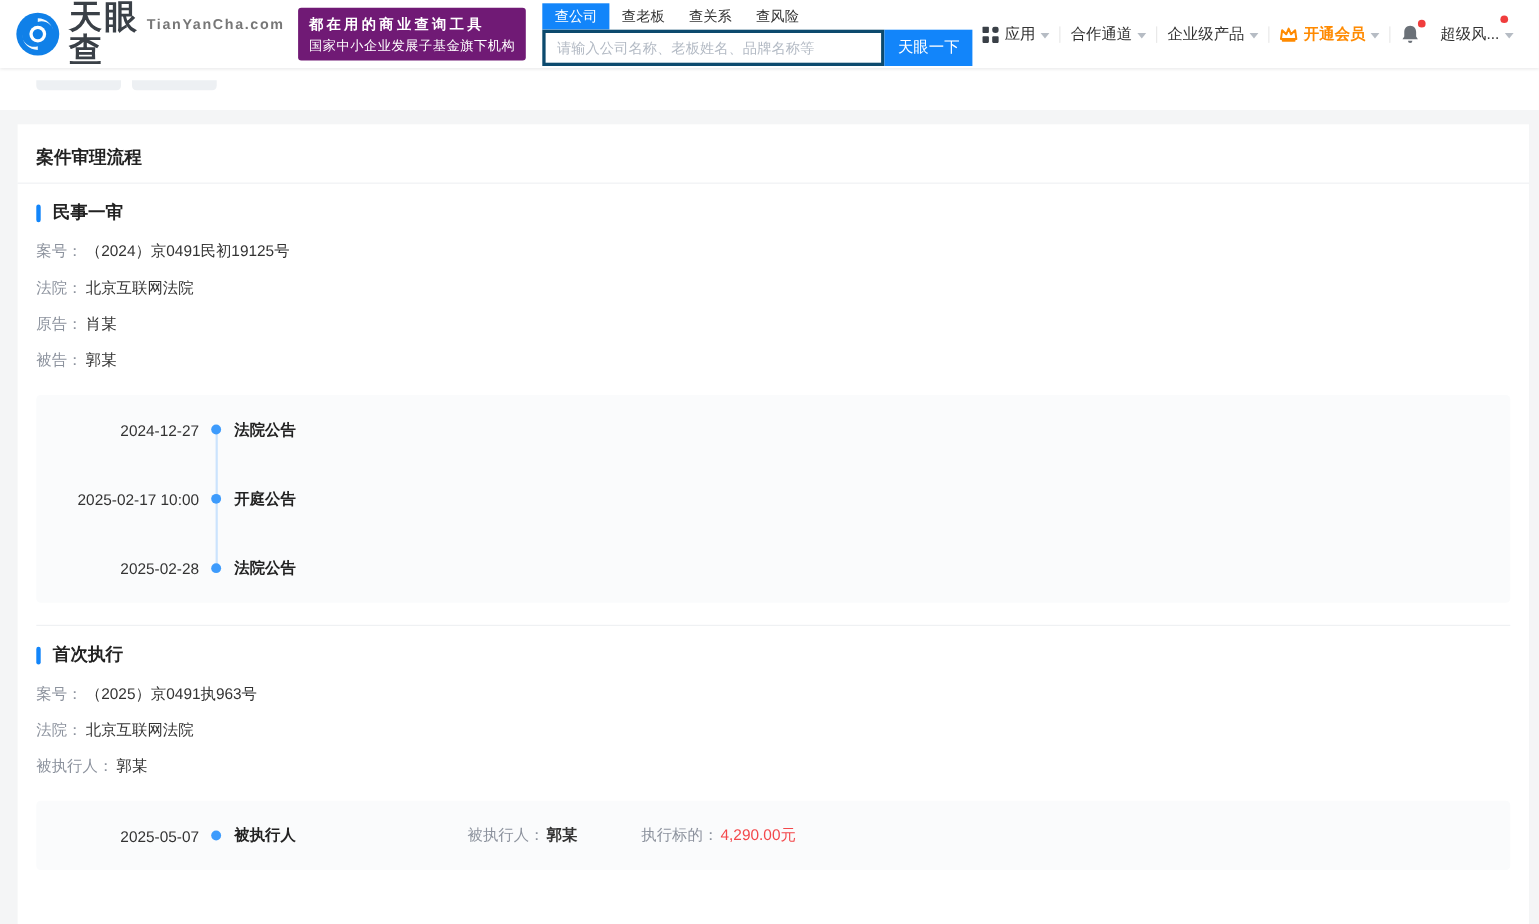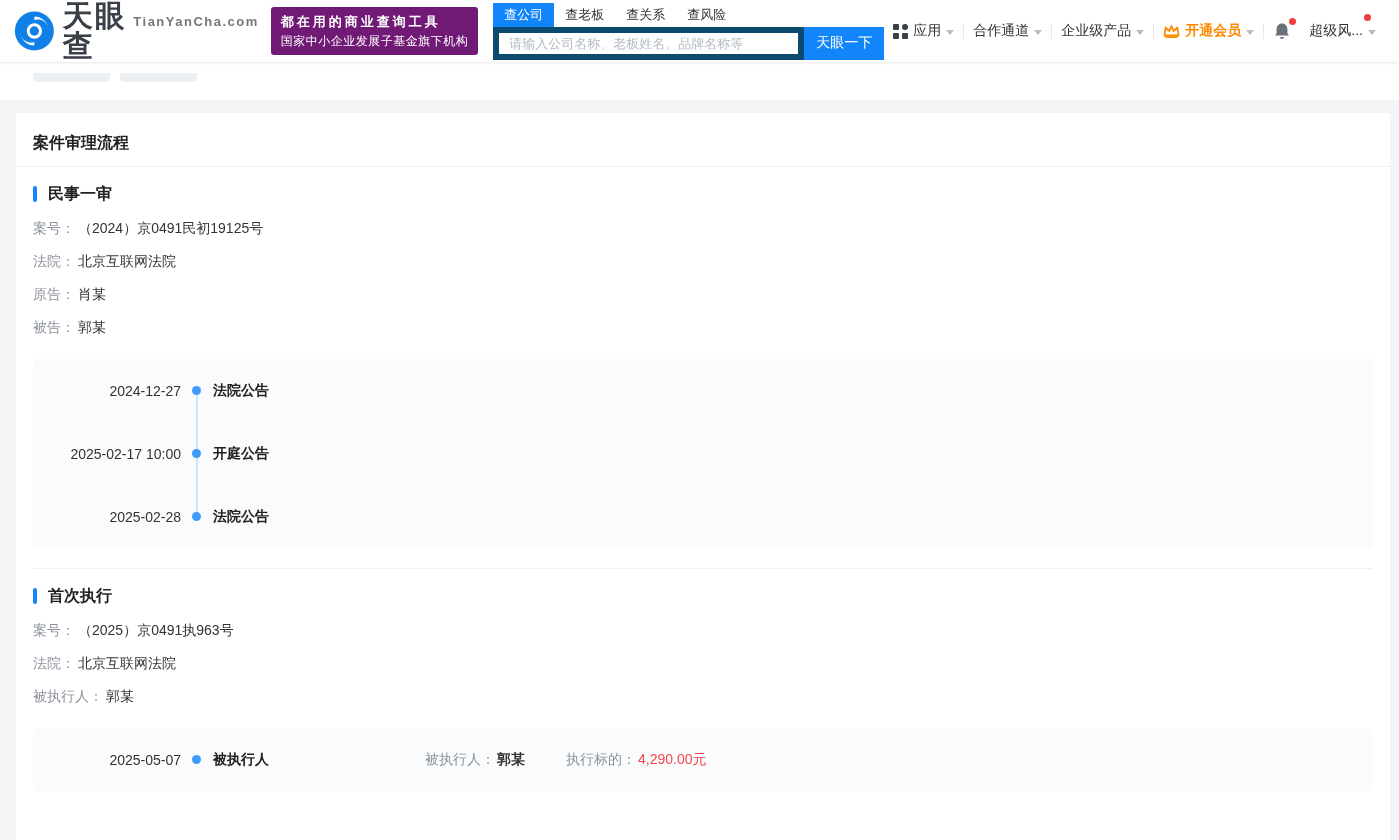--- a/index.html
+++ b/index.html
@@ -24,21 +24,21 @@
     padding:5px 10px; line-height:1.55; white-space:nowrap;
   }
   .banner-l1 { font-size:13px; font-weight:700; letter-spacing:3px; }
   .banner-l2 { font-size:12px; letter-spacing:.5px;text-align:right; }
   .search-block { margin-left:15px; width:440px; }
   .search-tabs { display:flex; align-items:flex-end; height:24px; }
   .search-tab { font-size:13px; color:#333; padding:3px 11px; cursor:pointer; }
   .search-tab.active { background:#1285fa; color:#ffffff; }
   .search-row { display:flex; }
   .search-input {
-    flex:1; height:33px; border:6px solid #0c4a6e; outline:none;
+    flex:1; height:33px; border:3px solid #0c4a6e; outline:none;
     font-size:13px; padding:0 10px; color:#333;
     font-family:"Liberation Sans","DejaVu Sans",sans-serif;
   }
   .search-input::placeholder { color:#b3bac4; }
   .search-btn {
     width:80px; height:33px; background:#1285fa; color:#fff; border:none;
     font-size:14px; cursor:pointer; font-family:inherit;
   }
   .top-nav { margin-left:auto; display:flex; align-items:center; white-space:nowrap; }
   .nav-item { display:flex; align-items:center; padding:0 9px; font-size:14px; color:#333; cursor:pointer;text-align:center; }
@@ -83,21 +83,21 @@
   .tl-line { position:absolute; left:163px; top:31px; bottom:31px; width:2px; background:#cbe3fd; }
   .tl-row { height:63px; display:flex; align-items:center; position:relative; }
   .tl-date { width:148px; text-align:right; color:#333; font-size:14px; }
   .tl-dot {
     width:9px; height:9px; border-radius:50%; background:#3d9bfc;
     margin:0 12px 0 11px; position:relative; z-index:1; flex:none;
   }
   .tl-label { font-weight:700; color:#222; font-size:14px; }
   .tl-ex { position:absolute; font-size:14px; }
   .tl-ex1 { left:392px; }
-  .tl-ex2 { left:533px; }
+  .tl-ex2 { left:550px; }
   .ex-label { color:#8d939e; }
   .ex-value { color:#333; font-weight:700; margin-left:2px; }
   .ex-value.red { color:#f3484b; font-weight:400; }
 </style>
 </head>
 <body>
 
 <div class="header">
   <div class="logo">
     <svg class="logo-circle" viewBox="0 0 48 48">

